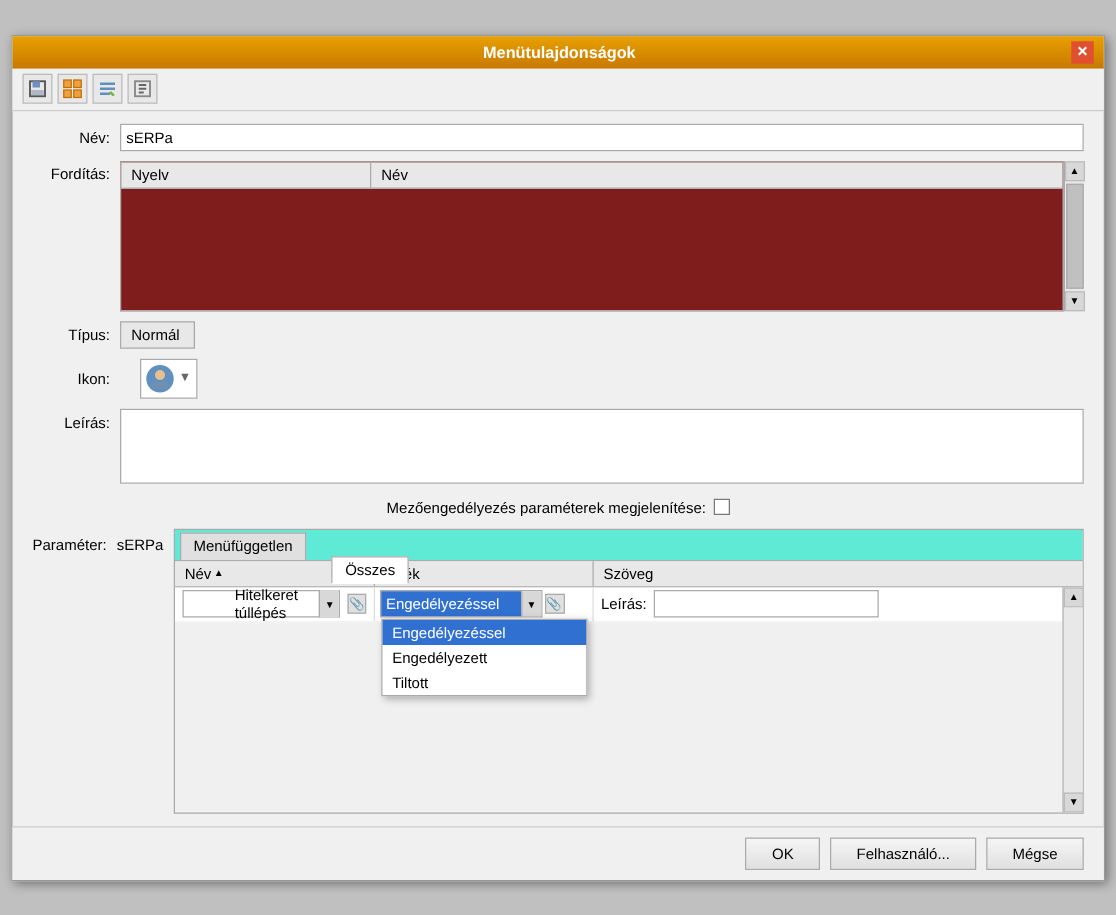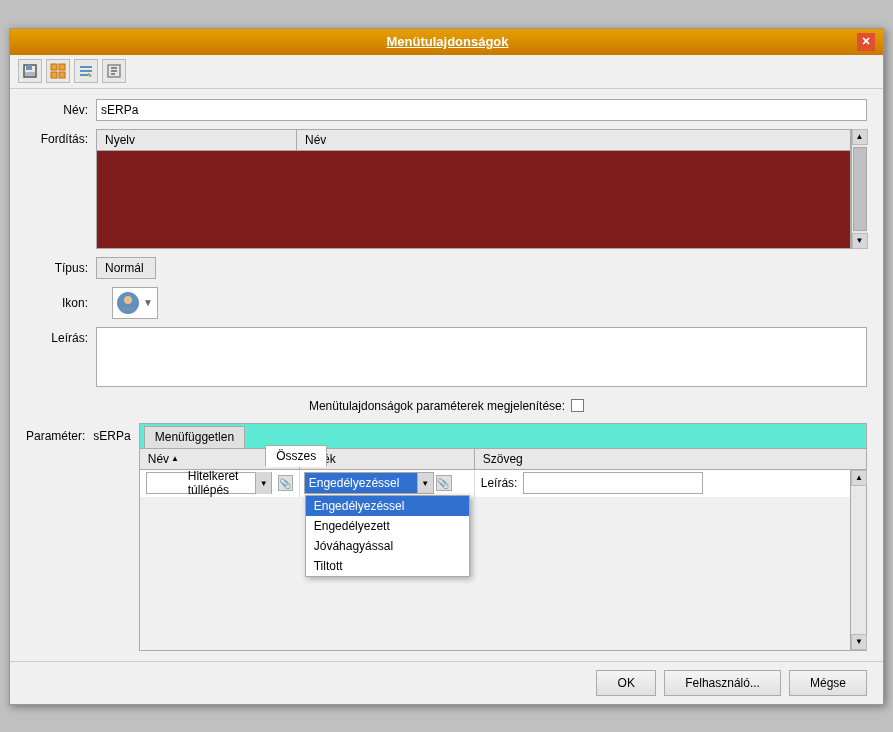--- a/index.html
+++ b/index.html
@@ -29,21 +29,20 @@
       font-weight: bold;
       padding: 4px 8px;
       display: flex;
       align-items: center;
       justify-content: space-between;
       height: 26px;
     }
     .title-bar-text {
       flex: 1;
       text-align: center;
-      text-decoration: underline;
     }
     .close-btn {
       background: #e05030;
       color: white;
       border: none;
       width: 18px;
       height: 18px;
       font-size: 11px;
       cursor: pointer;
       display: flex;
@@ -434,21 +433,21 @@
         <span class="dropdown-arrow">▼</span>
       </div>
     </div>
 
     <div class="desc-row form-row">
       <span class="form-label desc-label">Leírás:</span>
       <textarea class="desc-textarea" style=""></textarea>
     </div>
 
     <div class="mezoe-row">
-      <span>Menütulajdonságok paraméterek megjelenítése:</span>
+      <span>Mezőengedélyezés paraméterek megjelenítése:</span>
       <div class="mezoe-checkbox"></div>
     </div>
 
     <div style="display:flex; align-items:flex-start; gap:8px;">
       <span style="font-size:12px; padding-top:6px; white-space:nowrap;">Paraméter:</span>
       <span style="font-size:12px; padding-top:6px; white-space:nowrap;">sERPa</span>
       <div style="flex:1; display:flex; flex-direction:column; border:1px solid #aaa;">
 
         <div style="display:flex; align-items:flex-end; padding:2px 4px 0 4px; background:#5eead4; border-bottom:1px solid #aaa; gap:20px;">
           <div class="param-tab">
@@ -481,21 +480,20 @@
                 <div class="attach-icon">📎</div>
               </div>
               <div style="width:175px; padding:2px 4px; font-size:12px; border-right:1px solid #ddd; height:100%; display:flex; align-items:center; position:relative; overflow:visible;">
                 <div style="display:flex; align-items:center; height:22px; border:1px solid #aaa; background:white; width:130px; position:relative;">
                   <div style="background:#3070d0; color:white; flex:1; padding:1px 4px; font-size:12px; height:100%; display:flex; align-items:center;">Engedélyezéssel</div>
                   <div style="width:16px; background:#d8d8d8; border-left:1px solid #aaa; display:flex; align-items:center; justify-content:center; font-size:8px; height:100%;">▼</div>
 
                   <div class="dropdown-list">
                     <div class="dropdown-item selected">Engedélyezéssel</div>
                     <div class="dropdown-item">Engedélyezett</div>
-                    <div class="dropdown-item">Jóváhagyással</div>
                     <div class="dropdown-item">Tiltott</div>
                   </div>
                 </div>
                 <div class="attach-icon">📎</div>
               </div>
               <div style="flex:1; padding:2px 6px; font-size:12px; height:100%; display:flex; align-items:center;">
                 <div style="display:flex; align-items:center; gap:6px;">
                   <span>Leírás:</span>
                   <input type="text" style="width: 180px; height: 22px; border: 1px solid rgb(170, 170, 170); font-size: 12px; padding: 2px 4px;">
                 </div>

